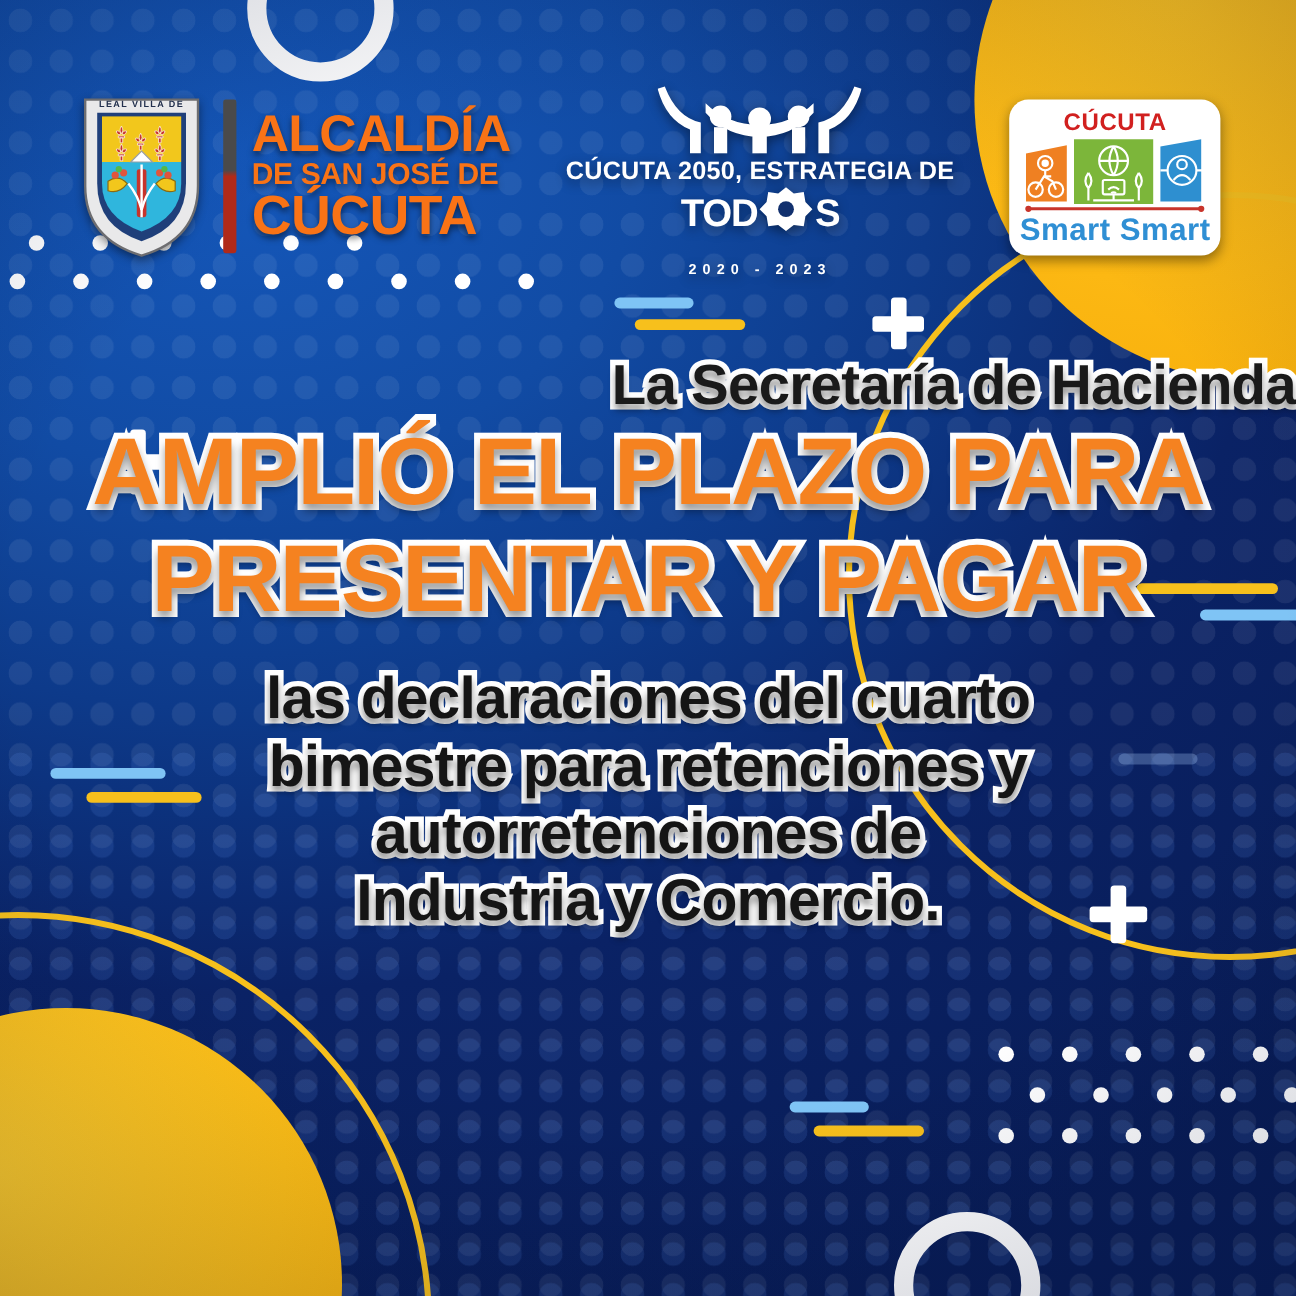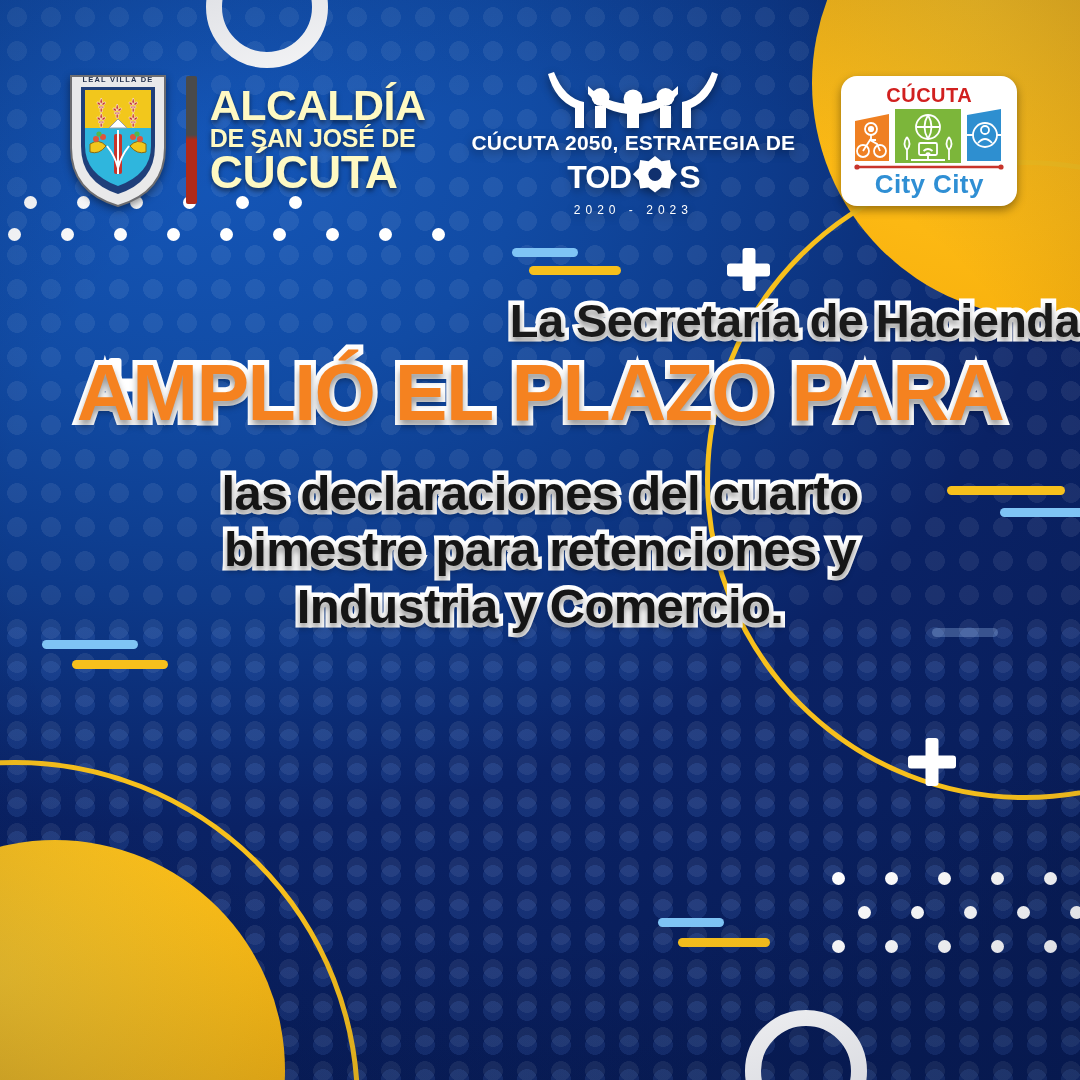--- a/index.html
+++ b/index.html
@@ -84,32 +84,32 @@
   .plus.p2{left:727px;top:248px;width:43px;height:43px;}
   .plus.p3{left:908px;top:738px;width:48px;height:48px;}
 
   
   .logos{position:absolute;left:0;right:0;top:62px;display:flex;justify-content:center;align-items:center;gap:46px;}
 
   .logo-alcaldia{display:flex;align-items:center;gap:13px;}
   .shield-wrap{width:110px;height:140px;position:relative;filter:drop-shadow(0 3px 4px rgba(0,0,0,.45));}
   .divider-bar{width:11px;height:128px;border-radius:2px;
     background:linear-gradient(180deg,#4a4a4a 0%,#4a4a4a 46%,#b02a19 50%,#b02a19 100%);}
-  .alc-text{display:flex;flex-direction:column;line-height:.92;color:#fef9c3;
+  .alc-text{display:flex;flex-direction:column;line-height:.92;color:#f97316;
     text-shadow:0 3px 5px rgba(0,0,0,.5);}
   .alc-1{font-size:43px;font-weight:800;letter-spacing:-.5px;}
   .alc-2{font-size:25px;font-weight:800;letter-spacing:-.3px;margin-top:2px;}
   .alc-3{font-size:46px;font-weight:800;letter-spacing:-.5px;margin-top:1px;}
 
   .logo-todos{display:flex;flex-direction:column;align-items:center;color:#fff;
     filter:drop-shadow(0 3px 5px rgba(0,0,0,.45));margin-top:4px;}
   .todos-figs{width:170px;height:62px;}
   .todos-tag{font-size:21px;font-weight:800;letter-spacing:.2px;margin-top:3px;white-space:nowrap;}
   .todos-main{font-size:32px;font-weight:800;letter-spacing:-1px;line-height:.92;display:flex;align-items:center;}
-  .todos-years{font-size:12px;font-weight:400;letter-spacing:5px;margin-top:2px;text-align:center;}
+  .todos-years{font-size:12px;font-weight:700;letter-spacing:5px;margin-top:16px;text-align:center;}
 
   .logo-smart{
     width:176px;height:130px;background:#fff;border-radius:16px;
     box-shadow:0 4px 10px rgba(0,0,0,.4);
     display:flex;flex-direction:column;align-items:center;justify-content:center;
     padding:6px 8px;margin-top:2px;
   }
   .sc-top{font-size:20px;font-weight:800;color:#d1201f;letter-spacing:.5px;line-height:1;margin-bottom:-6px;z-index:2;}
   .sc-art{width:160px;height:72px;}
   .sc-bottom{font-size:26px;color:#2f8fd4;font-weight:600;letter-spacing:.4px;line-height:1;}
@@ -330,27 +330,29 @@
         <g stroke="#ffffff" stroke-width="1.8" fill="none">
           <circle cx="136" cy="36" r="12"></circle>
           <circle cx="136" cy="31" r="4"></circle>
           <path d="M129 44 q7 -8 14 0"></path>
           <path d="M124 36 l-6 0 M148 36 l6 0"></path>
         </g>
         <path d="M8 68 H152" stroke="#c8342b" stroke-width="2.6"></path>
         <circle cx="8" cy="68" r="2.6" fill="#c8342b"></circle>
           <circle cx="152" cy="68" r="2.6" fill="#c8342b"></circle>
       </svg>
-      <span class="sc-bottom">City City</span>
+      <span class="sc-bottom">Smart Smart</span>
     </div>
   </div>
 
   <div class="content">
     <div class="kicker">La Secretaría de Hacienda</div>
     <div class="big">AMPLIÓ EL PLAZO PARA</div>
+    <div class="big">PRESENTAR Y PAGAR</div>
     <div class="body-block">
       <div class="body-line">las declaraciones del cuarto</div>
       <div class="body-line">bimestre para  retenciones y</div>
+      <div class="body-line">autorretenciones de</div>
       <div class="body-line">Industria y Comercio.</div>
     </div>
   </div>
 
 </div>
 
 </body></html>

